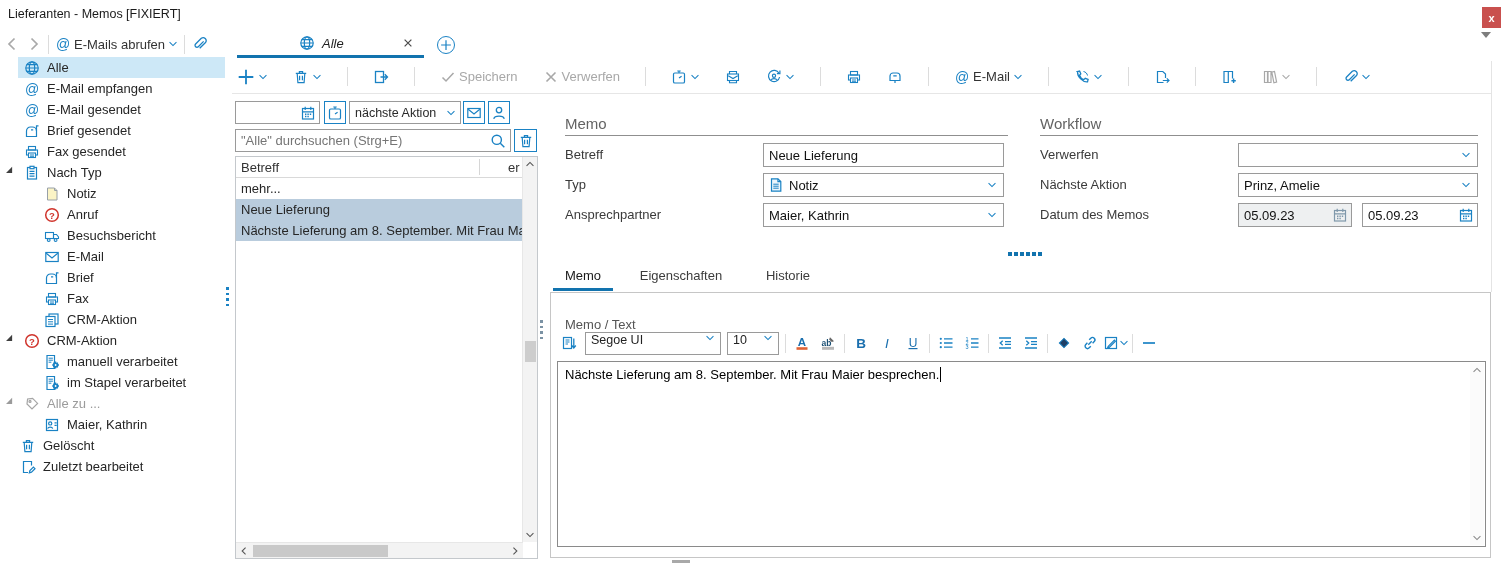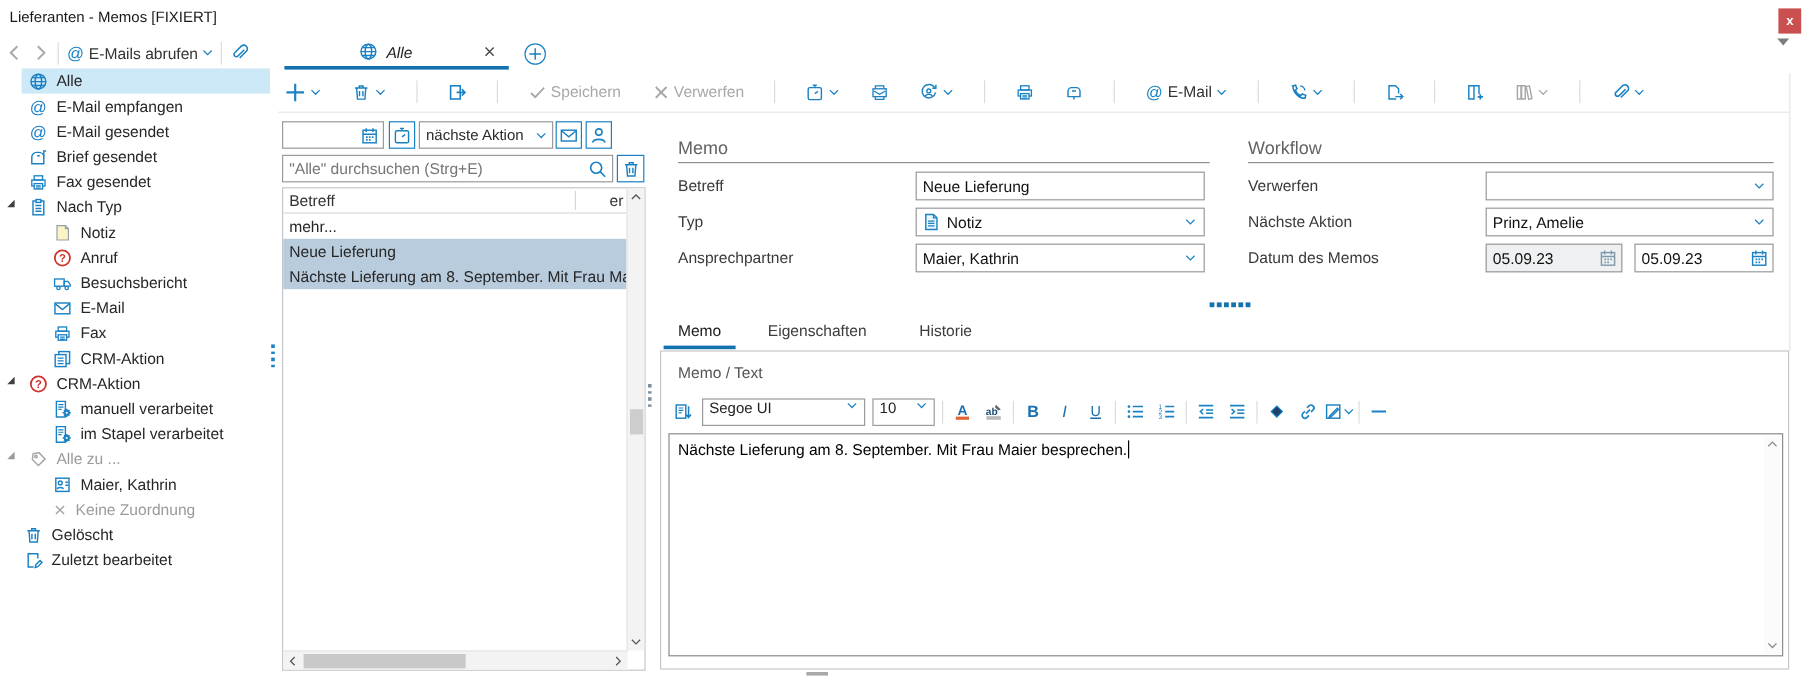--- a/index.html
+++ b/index.html
@@ -88,21 +88,21 @@
   .fcombo .lead{margin-left:4px}
   .datef.dis{background:#eef0f1}
   .datef .ic{margin-right:3px}
   
   .dtabs{position:absolute;left:553px;top:266px;display:flex;align-items:center}
   .dtab{height:22px;line-height:20px;cursor:pointer;color:#3c3c3c;text-align:center}
   .dtab.active{color:#1a1a1a}
   .dtabind{position:absolute;left:553px;top:288px;width:60px;height:3px;background:var(--tab-ind)}
   
   .gbox{position:absolute;left:550px;top:292px;width:941px;height:266px;border:1px solid #c6c6c6;background:#fff}
-  .gtitle{position:absolute;left:14px;top:10px;color:#555}
+  .gtitle{position:absolute;left:14px;top:24px;color:#555}
   .etoolbar{position:absolute;left:8px;top:38px;height:24px;display:flex;align-items:center;gap:6px}
   .ecombo{height:23px;border:1px solid var(--border-gray);display:flex;align-items:flex-start;cursor:pointer}
   .ecombo .val{flex:1;padding-left:5px;color:#222;font-size:12.5px;white-space:nowrap;overflow:hidden}
   .ecombo .chev{margin-right:5px}
   .ebtn{width:20px;height:20px;display:flex;align-items:center;justify-content:center;cursor:pointer}
   .textbox{position:absolute;left:6px;top:68px;width:929px;height:186px;border:1px solid #8a8a8a;background:#fff}
   .textbox .content{position:absolute;left:7px;top:5px;right:20px;color:#000}
   .caret{display:inline-block;width:1px;height:15px;background:#000;vertical-align:-3px;margin-left:1px}
   .escroll{position:absolute;right:1px;top:1px;bottom:1px;width:14px;background:#fbfbfb}
   .escroll .up{position:absolute;top:2px;left:2px;color:#8a8a8a}
@@ -241,20 +241,29 @@
       <span class="ic">
         <svg viewBox="0 0 16 16" fill="none" stroke="currentColor" stroke-width="1.2">
           <rect x="1.8" y="3.5" width="12.4" height="9"></rect>
           <path d="M2.2 4.2 8 9l5.8-4.8"></path>
         </svg>
       </span>
       <span class="lbl">E-Mail</span>
     </div>
   <div class="trow l1">
       <span class="ic">
+        <svg viewBox="0 0 16 16" fill="none" stroke="currentColor" stroke-width="1.2">
+          <path d="M2.5 13.5V8a4 4 0 0 1 4-4h2a4 4 0 0 1 4 4v5.5z"></path>
+          <path d="M7 6.8h2.2M12.5 8V2.8h2"></path>
+        </svg>
+      </span>
+      <span class="lbl">Brief</span>
+    </div>
+  <div class="trow l1">
+      <span class="ic">
         <svg viewBox="0 0 16 16" fill="none" stroke="currentColor" stroke-width="1.1">
           <rect x="4.5" y="2.5" width="7" height="3.5"></rect>
           <rect x="2.5" y="6" width="11" height="5"></rect>
           <rect x="4.5" y="9" width="7" height="4.5" fill="#fff"></rect>
           <path d="M6 11h4M6 12.7h4"></path>
         </svg>
       </span>
       <span class="lbl">Fax</span>
     </div>
   <div class="trow l1">
@@ -313,28 +322,20 @@
     </div>
   <div class="trow l1">
       <span class="ic">
         <svg viewBox="0 0 16 16" fill="none" stroke="currentColor" stroke-width="1.2">
           <rect x="2.5" y="2.5" width="11" height="11"></rect>
           <circle cx="6.2" cy="6.4" r="1.6"></circle>
           <path d="M3.7 11.6c.4-1.9 4.6-1.9 5 0M10.5 5.8h2.2M10.5 8.4h2.2"></path>
         </svg>
       </span>
       <span class="lbl">Maier, Kathrin</span>
-    </div>
-  <div class="trow l1 muted">
-      <span class="ic s12">
-        <svg viewBox="0 0 16 16" stroke="currentColor" stroke-width="1.6" fill="none">
-          <path d="M3.5 3.5l9 9M12.5 3.5l-9 9"></path>
-        </svg>
-      </span>
-      <span class="lbl">Keine Zuordnung</span>
     </div>
   <div class="trow" style="padding-left:20px">
       <span class="ic">
         <svg viewBox="0 0 16 16" fill="none" stroke="currentColor" stroke-width="1.2">
           <path d="M2.8 4.3h10.4M6.4 4V2.6h3.2V4M4.2 4.5l.7 9.1h6.2l.7-9.1M6.6 6.8v4.5M9.4 6.8v4.5"></path>
         </svg>
       </span>
       <span class="lbl">Gelöscht</span>
     </div>
   <div class="trow" style="padding-left:20px">

